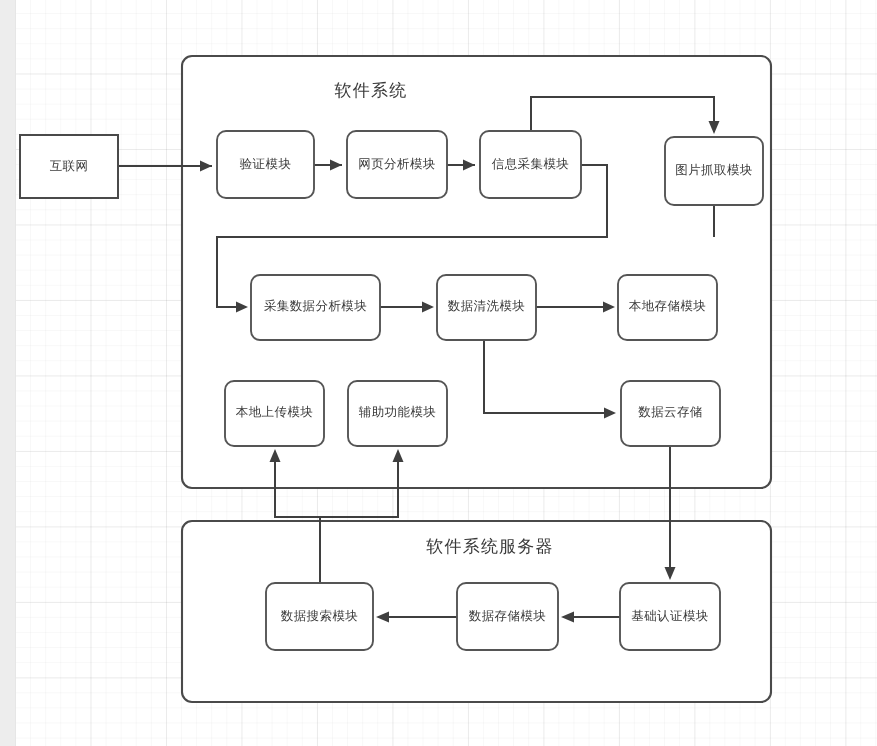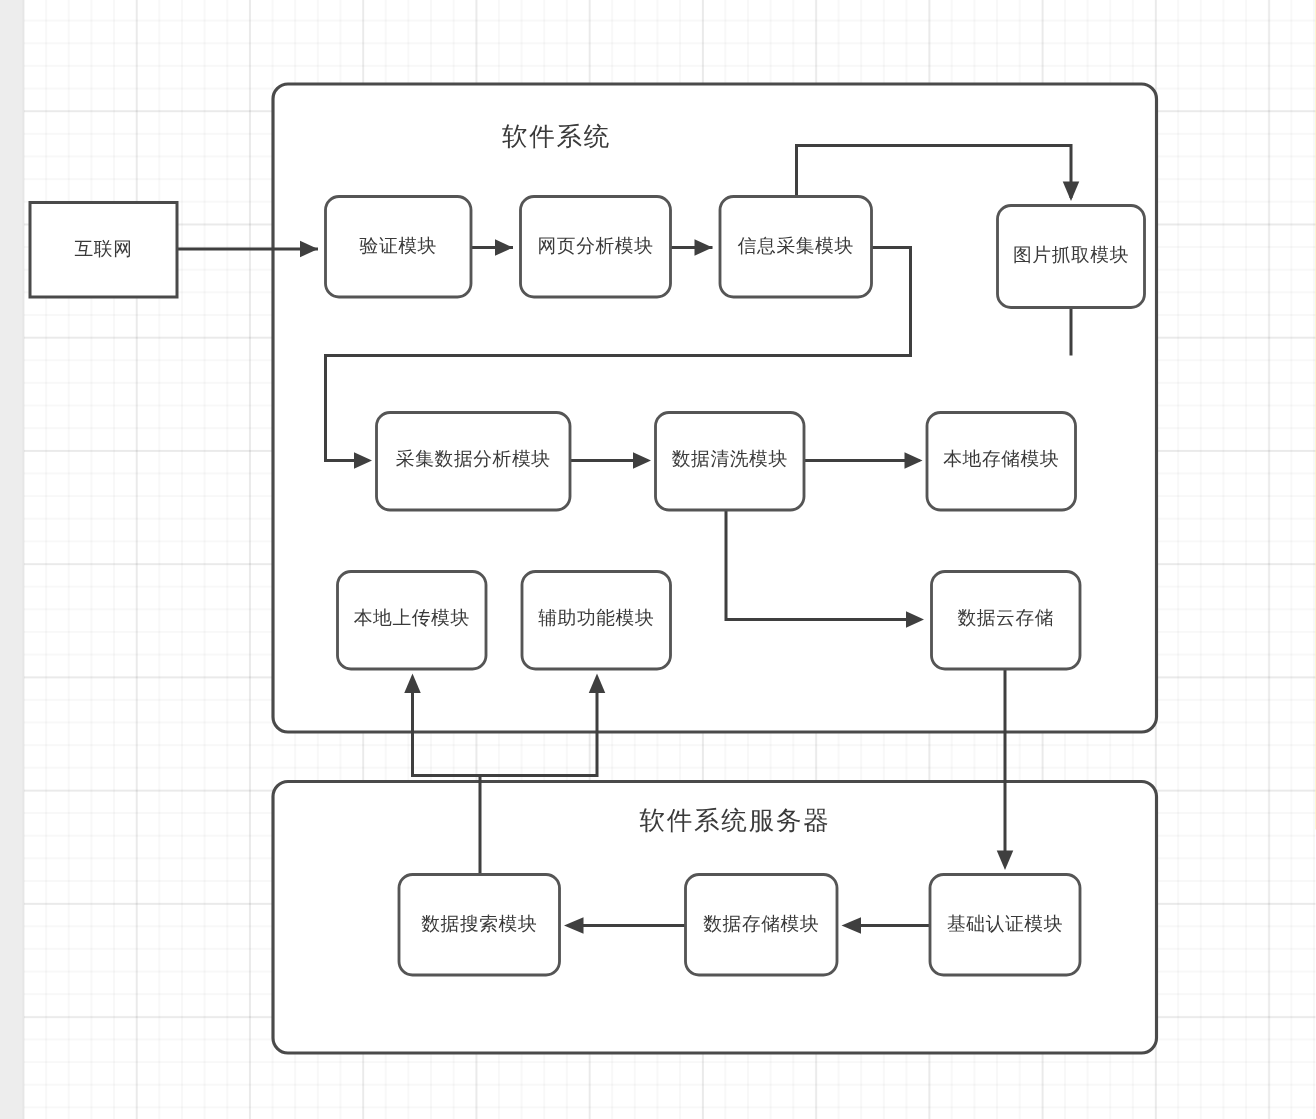--- a/index.html
+++ b/index.html
@@ -10,21 +10,21 @@
   body {
     width: 877px;
     height: 746px;
     overflow: hidden;
     font-family: "Liberation Sans", "DejaVu Sans", sans-serif;
   }
   #canvas {
     position: relative;
     width: 877px;
     height: 553px;
-    background: #fde047;
+    background: #fef9c3;
   }
   
   .gutter {
     position: absolute;
     left: 0;
     top: 0;
     width: 15px;
     height: 746px;
     background: #ededed;
     border-right: 1px solid #e6e6e6;

